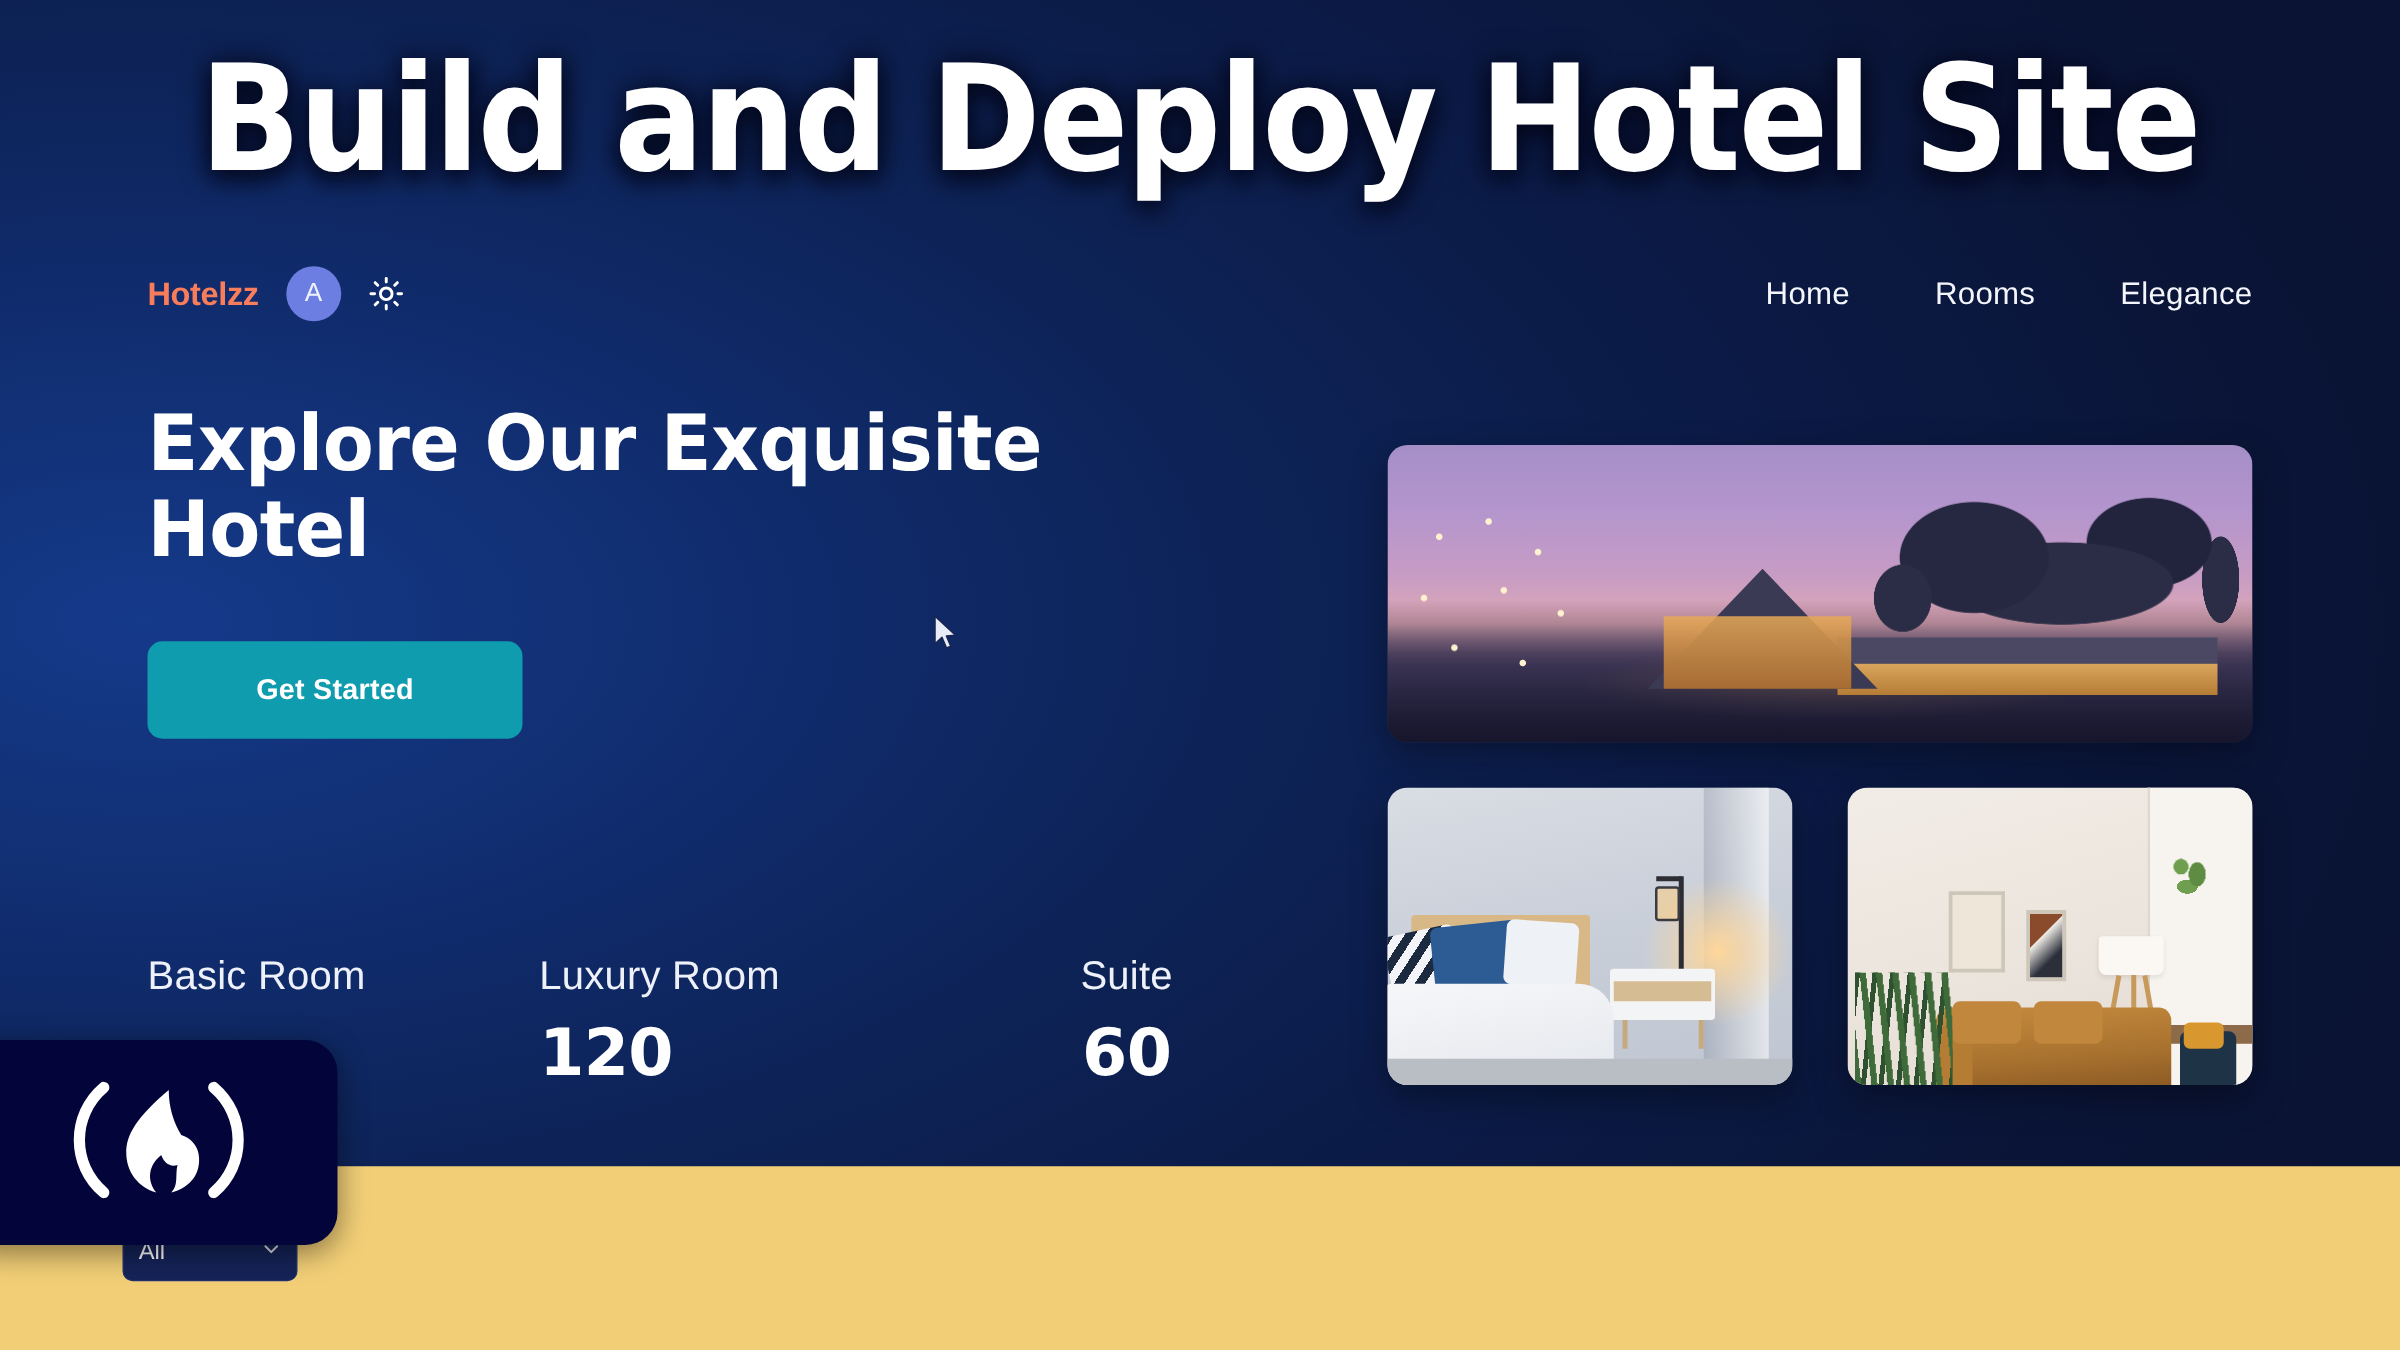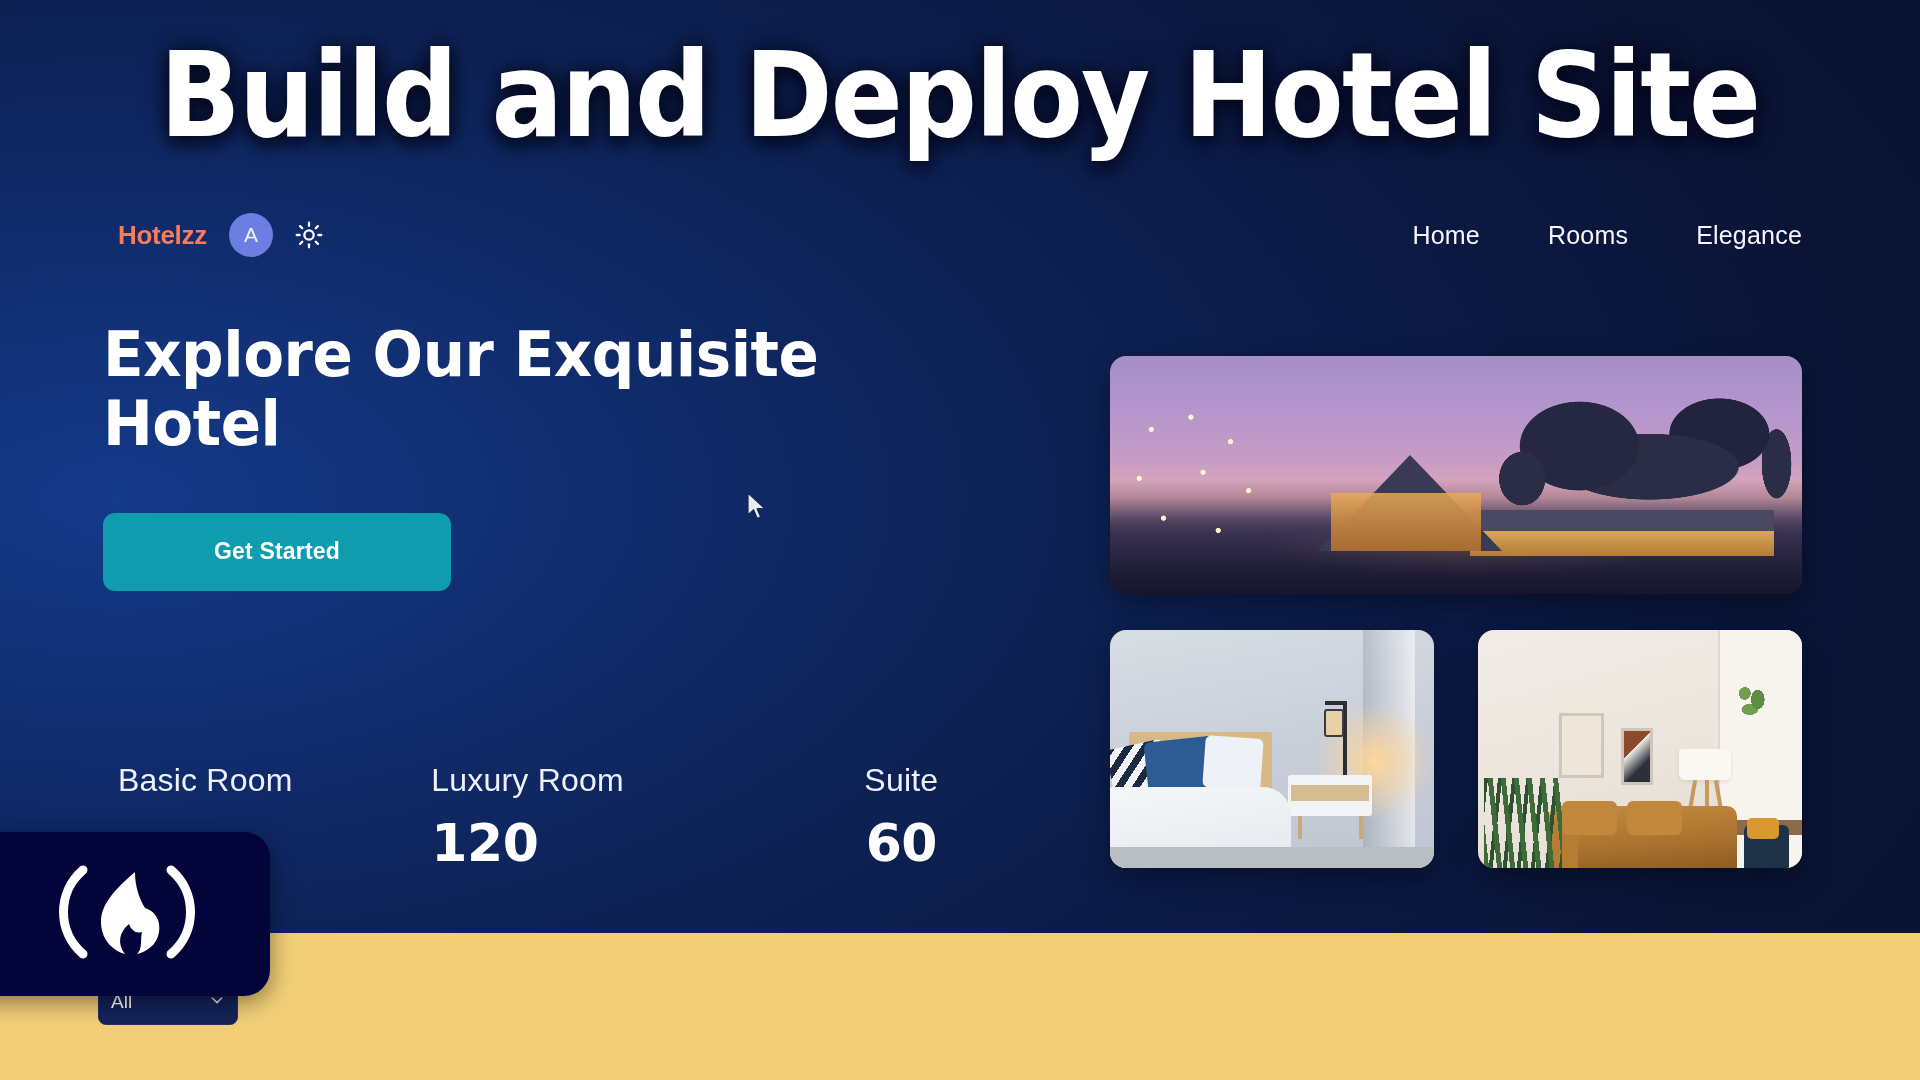--- a/index.html
+++ b/index.html
@@ -51,35 +51,35 @@
     display:flex; align-items:center; justify-content:center;
     color:#eef2ff; font-size:21px; font-weight:500;
   }
   .sun-icon { width:28px; height:28px; display:block; }
   .nav { margin-left:auto; display:flex; align-items:center; gap:68px; }
   .nav a {
     color:#f4f6fb; font-size:25px; text-decoration:none; letter-spacing:0.2px;
   }
 
   
-  .hero { position:absolute; top:320px; left:103px; width:1000px; z-index:10; }
+  .hero { position:absolute; top:320px; left:118px; width:1000px; z-index:10; }
   .hero h1 {
     font-family:"DejaVu Sans", sans-serif;
     color:#ffffff; font-size:62px; font-weight:bold;
     line-height:1.12; letter-spacing:-0.5px; max-width:900px;
     transform:scaleX(0.96); transform-origin:left center;
   }
   .hero p {
     margin-top:40px;
     color:#e8ecf6; font-size:20px; line-height:1.55; max-width:640px;
   }
   .btn-primary {
     display:inline-flex; align-items:center; justify-content:center;
     margin-top:54px;
-    width:348px; height:78px; border:none; border-radius:12px;
+    width:300px; height:78px; border:none; border-radius:12px;
     background:#0f9cae; color:#ffffff;
     font-size:23px; font-weight:bold; letter-spacing:0.2px;
     cursor:pointer;
   }
 
   
   .stats {
     position:absolute; top:762px; left:118px; width:940px;
     display:flex; z-index:10;
   }

